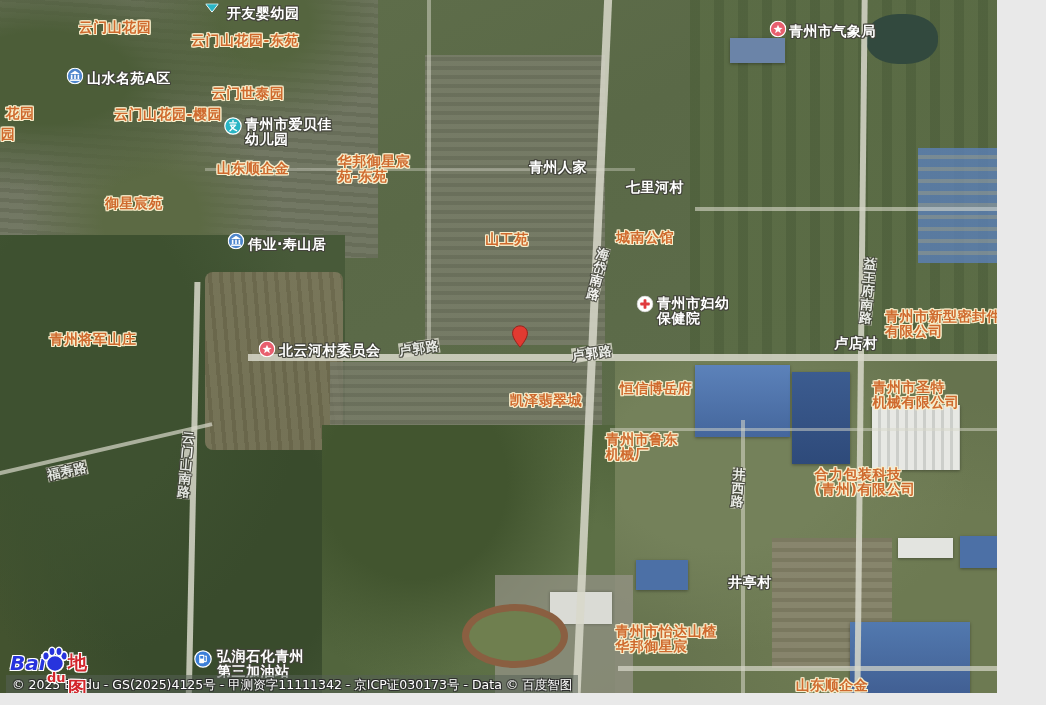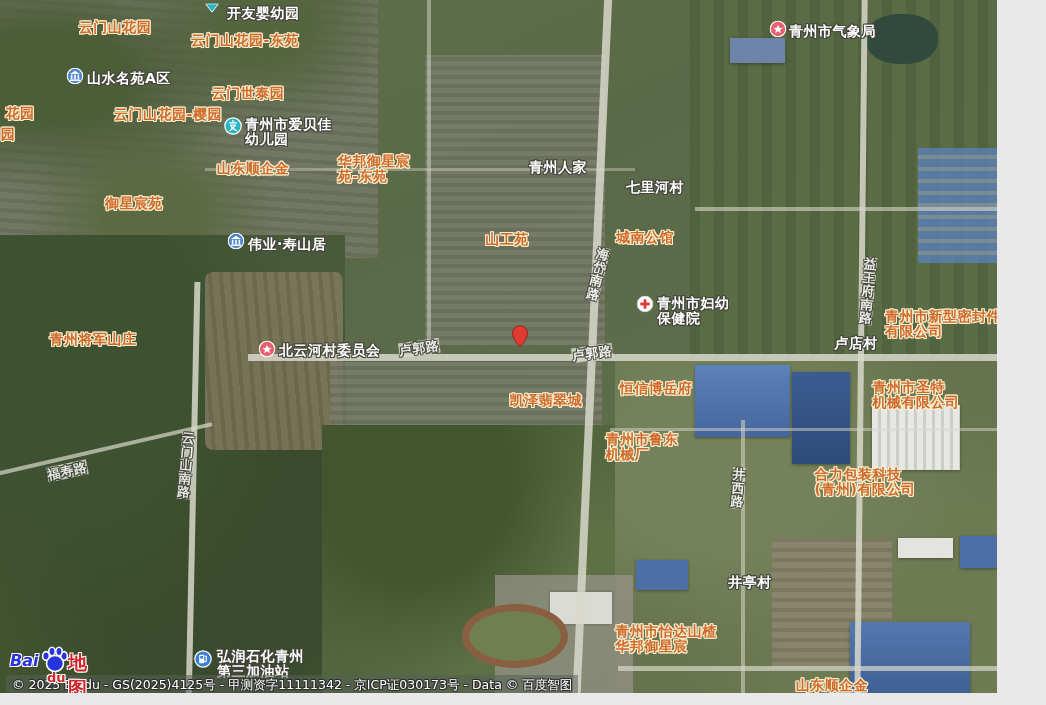--- a/index.html
+++ b/index.html
@@ -71,21 +71,21 @@
     text-shadow:-1px -1px 0 #44453c,1px -1px 0 #44453c,-1px 1px 0 #44453c,1px 1px 0 #44453c,0 -1px 0 #44453c,0 1px 0 #44453c,-1px 0 0 #44453c,1px 0 0 #44453c;}
   .label.road{font-size:13px;}
   .label.vertical{line-height:13.5px;font-size:13px;letter-spacing:0;text-align:center;}
   .map-icon{position:absolute;z-index:5;}
   #pin{position:absolute;z-index:6;}
   
   #copyright{position:absolute;left:6px;top:675px;z-index:10;background:rgba(86,96,86,.55);
     color:#fff;font-size:12.5px;line-height:15px;padding:2px 6px;white-space:nowrap;
     text-shadow:-1px -1px 0 #2c2c2c,1px -1px 0 #2c2c2c,-1px 1px 0 #2c2c2c,1px 1px 0 #2c2c2c;}
   #logo{position:absolute;left:10px;top:646px;width:92px;height:30px;z-index:11;}
-  #logo .bai{position:absolute;left:0;top:5px;font-size:16px;font-weight:bold;font-style:italic;color:#2733dd;
+  #logo .bai{position:absolute;left:0;top:5px;font-size:20px;font-weight:bold;font-style:italic;color:#2733dd;
     text-shadow:-1px -1px 0 #fff,1px -1px 0 #fff,-1px 1px 0 #fff,1px 1px 0 #fff;}
   #logo .paw{position:absolute;left:30px;top:0px;}
   #logo .du{position:absolute;left:37px;top:11px;font-size:13px;font-weight:bold;color:#d2252b;
     text-shadow:-1px -1px 0 #fff,1px -1px 0 #fff,-1px 1px 0 #fff,1px 1px 0 #fff;z-index:2;margin-top:13px;}
   #logo .ditu{position:absolute;left:58px;top:4px;font-size:19px;font-weight:bold;color:#d2252b;
     text-shadow:-1px -1px 0 #fff,1px -1px 0 #fff,-1px 1px 0 #fff,1px 1px 0 #fff;}
 </style>
 </head>
 <body>
 

